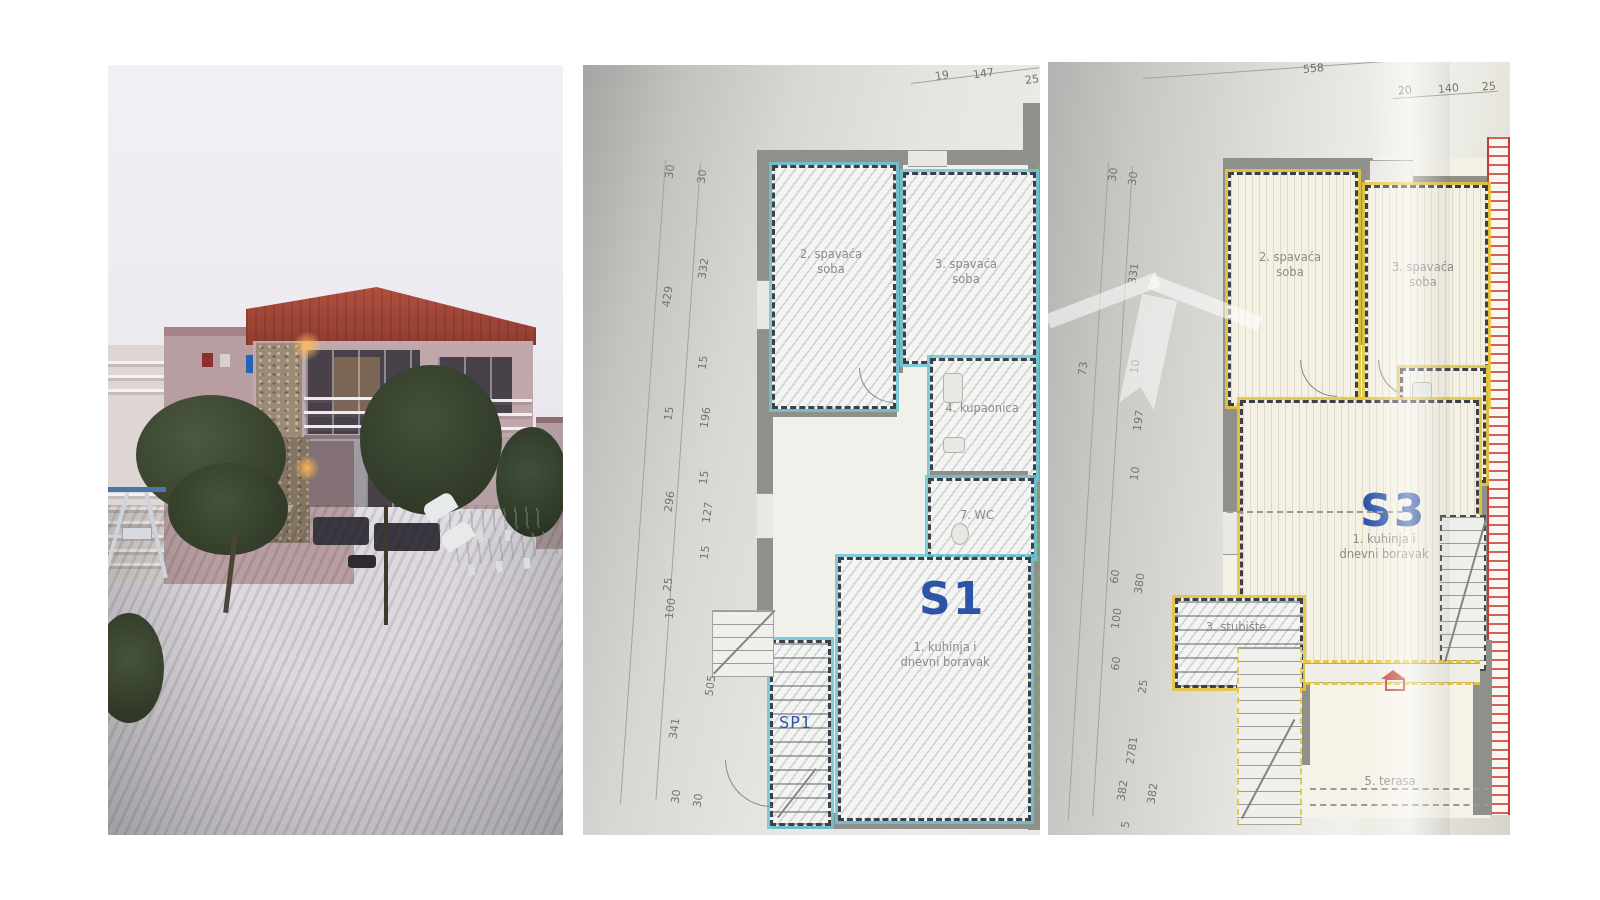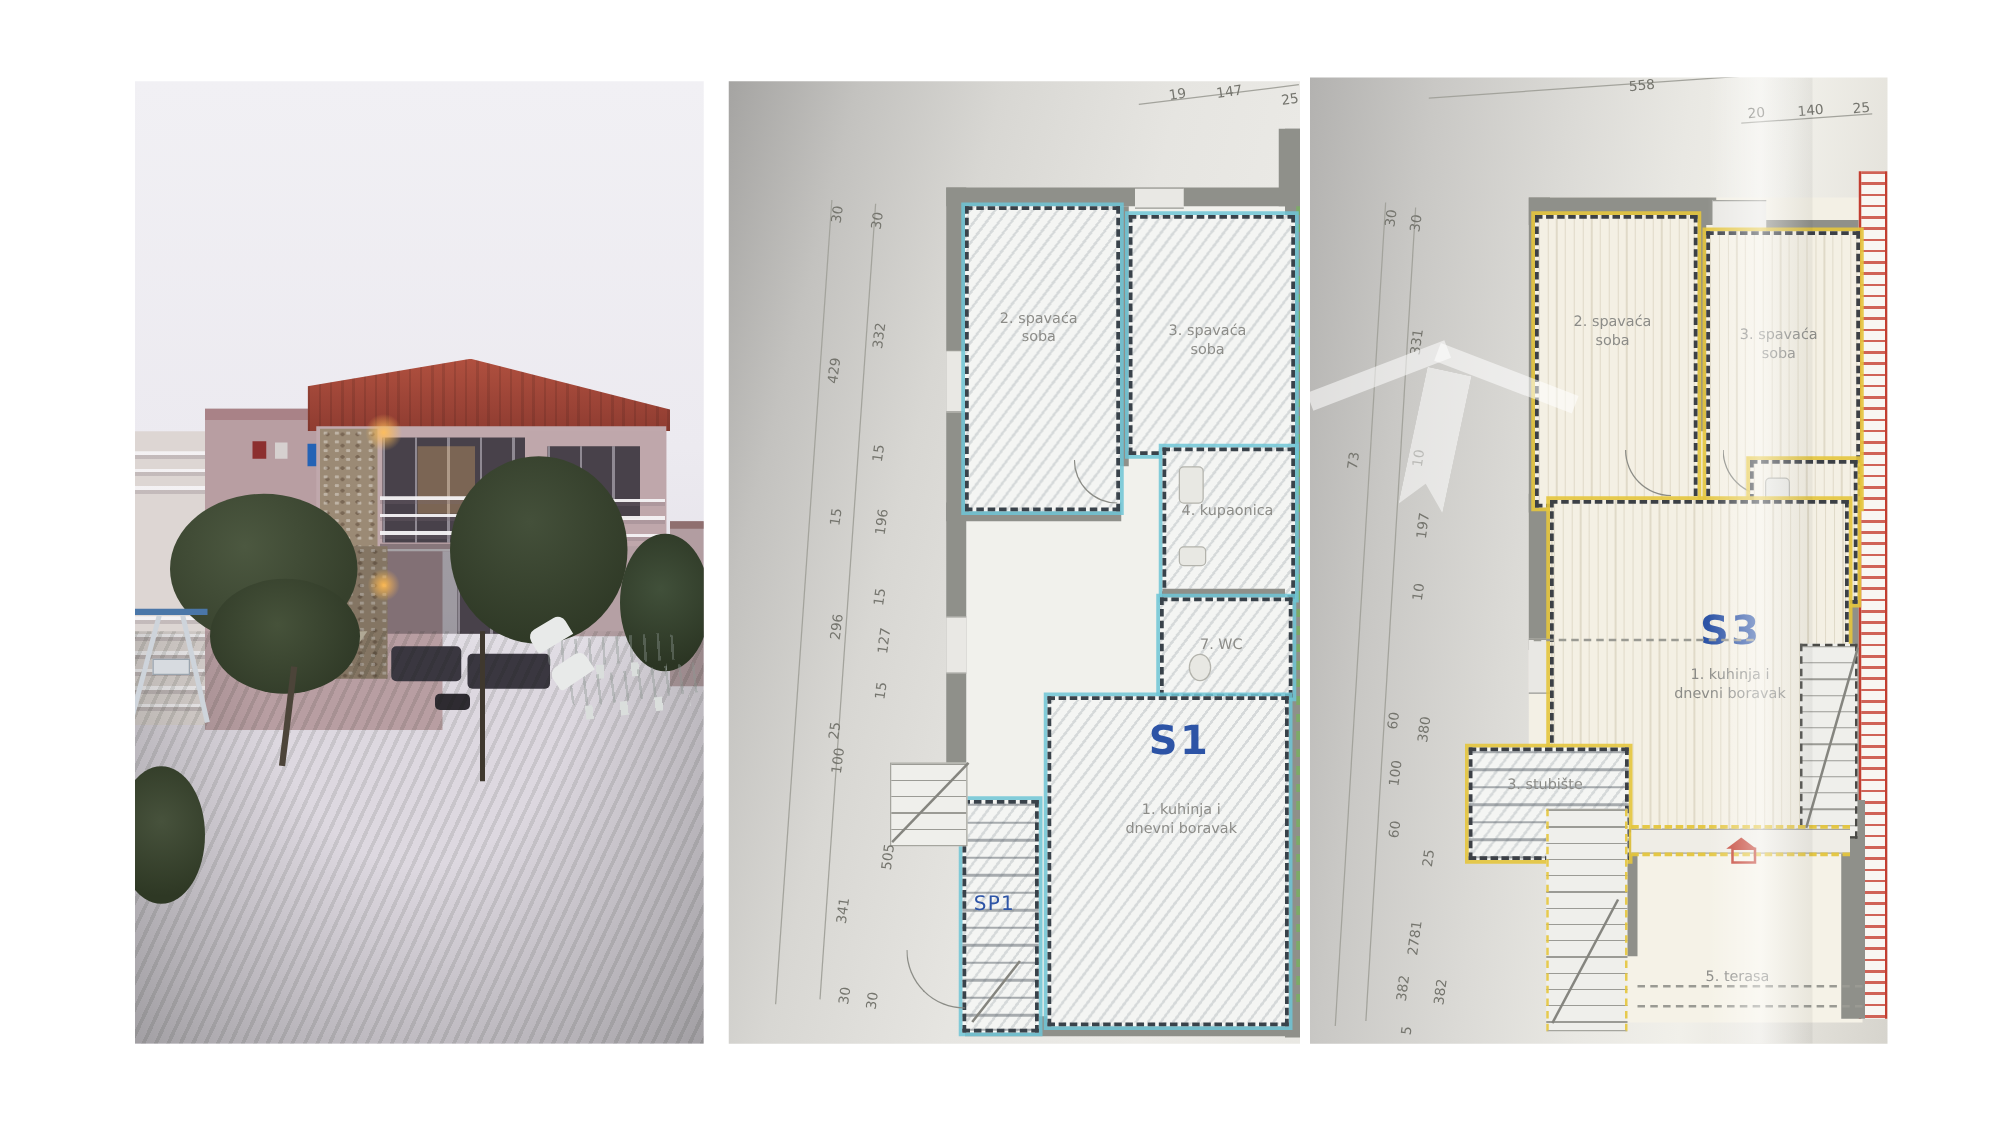--- a/index.html
+++ b/index.html
@@ -33,21 +33,21 @@
   .floor2{position:absolute;background:#f3f0e5;}
   .roomc{position:absolute;border:3px dashed #39424a;box-shadow:0 0 0 3px rgba(111,197,214,.85);
          background:repeating-linear-gradient(127deg,rgba(151,160,166,.33) 0 2px,transparent 2px 8px),#f4f5f3;}
   .roomy{position:absolute;border:3px dashed #3c4046;box-shadow:0 0 0 3px rgba(228,197,61,.9);
          background:repeating-linear-gradient(90deg,rgba(186,176,148,.35) 0 1px,transparent 1px 7px),#f4f0e4;}
   .treads{background-image:repeating-linear-gradient(180deg,rgba(90,98,106,.5) 0 2px,transparent 2px 14px),repeating-linear-gradient(127deg,rgba(151,160,166,.33) 0 2px,transparent 2px 8px) !important;background-color:#f4f5f3;}
   .stairs{position:absolute;background:repeating-linear-gradient(180deg,#9b9b95 0 1px,transparent 1px 13px),#efefeb;border:1px solid #a5a59e;}
   .diag{position:absolute;height:1.5px;background:#85857f;transform-origin:0 0;}
   .arc{position:absolute;border-left:1.5px solid #8b8c86;border-bottom:1.5px solid #8b8c86;border-radius:0 0 0 100%;}
   .rlabel{position:absolute;font-size:11.5px;color:#8c8c88;text-align:center;line-height:1.3;width:120px;transform:translateX(-50%);}
-  .unitlbl{position:absolute;font-weight:bold;font-size:32px;color:#2d54a6;letter-spacing:2px;}
+  .unitlbl{position:absolute;font-weight:bold;font-size:44px;color:#2d54a6;letter-spacing:2px;}
   .sublbl{position:absolute;font-weight:normal;font-size:16px;color:#2d54a6;letter-spacing:1px;}
   .dim{position:absolute;font-size:11px;color:#75756e;white-space:nowrap;}
   .dimline{position:absolute;width:1px;background:#a3a39c;transform-origin:top left;}
   .dimline-h{position:absolute;height:1px;background:#a3a39c;transform-origin:top left;}
   .dashline{position:absolute;border-top:2px dashed #9a9a93;}
   .ydash{position:absolute;border-top:3px dashed rgba(228,197,61,.95);}
   .greenD{position:absolute;width:3px;background:repeating-linear-gradient(180deg,#7da968 0 7px,transparent 7px 14px);}
   .redstrip{position:absolute;background:repeating-linear-gradient(180deg,rgba(198,62,48,.8) 0 2px,transparent 2px 9px),#f8f6f2;border-left:2px solid #c23e30;border-right:2px solid #c23e30;}
   .fixture{position:absolute;background:#e8e8e3;border:1px solid #b3b3ac;border-radius:4px;}
   .beam{position:absolute;background:#efede6;border-top:1.5px solid #a5a59e;border-bottom:1.5px solid #a5a59e;}

